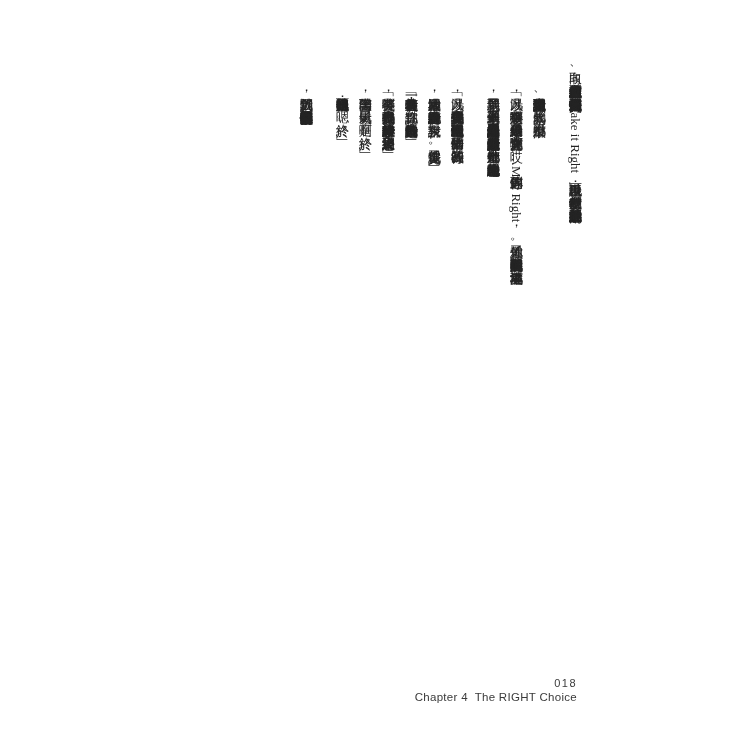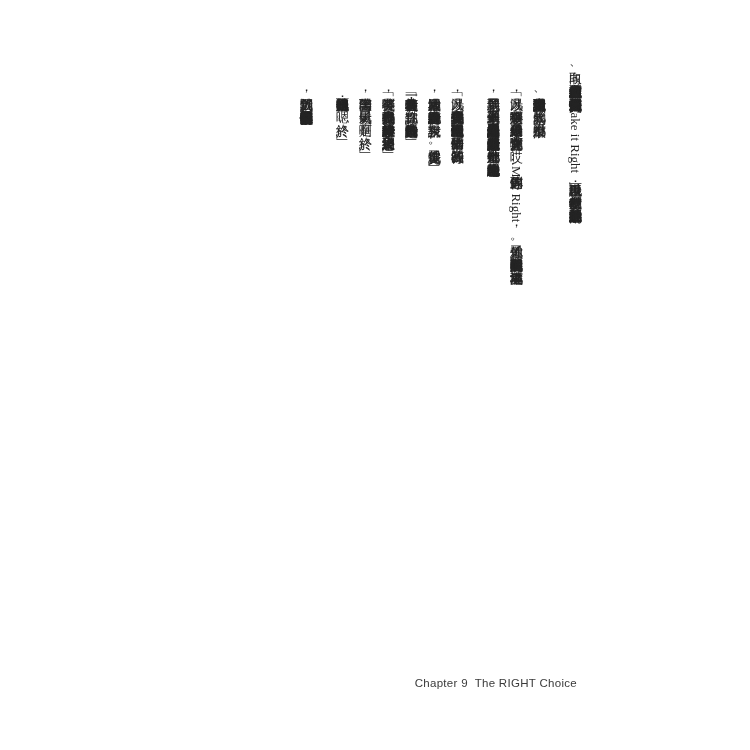--- a/index.html
+++ b/index.html
@@ -77,16 +77,17 @@
     <p class="gap">「湯以凡，你覺得我還要試穿別套嗎？」陶珊緩慢地站在台子上轉了一圈，露出緊張的神情，等待我的回答。</p>
     <p>我這才回神過來，再一次看著她身上這套蕾絲白紗，「對我來說……這件就很完美了。」</p>
     <p>「為什麼一直看著我傻笑啦！你認真一點，這件婚紗真的適合我嗎？」</p>
     <p>「我哪有傻笑，我是覺得很感動好嗎？妳小時候就一直吵著要穿婚紗，沒想到這天終於來了。」</p>
     <p>陶珊笑出聲，鬆了一大口氣，「是啊，終於。」</p>
     <p>她轉身回頭凝視鏡子裡的自己：「嗯，終於。」</p>
     <p class="gap">我們陷入沉默，只剩下小野麗莎溫柔慵懶的嗓音伴著輕快的音樂迴盪在靜悄悄的空氣中。</p>
   </div>
 
   <div class="footer">
-    <div class="chapter-label">Chapter 9  The RIGHT Choice</div>
+    <div class="page-number">018</div>
+    <div class="chapter-label">Chapter 4  The RIGHT Choice</div>
   </div>
 
 </div>
 
 </body></html>

